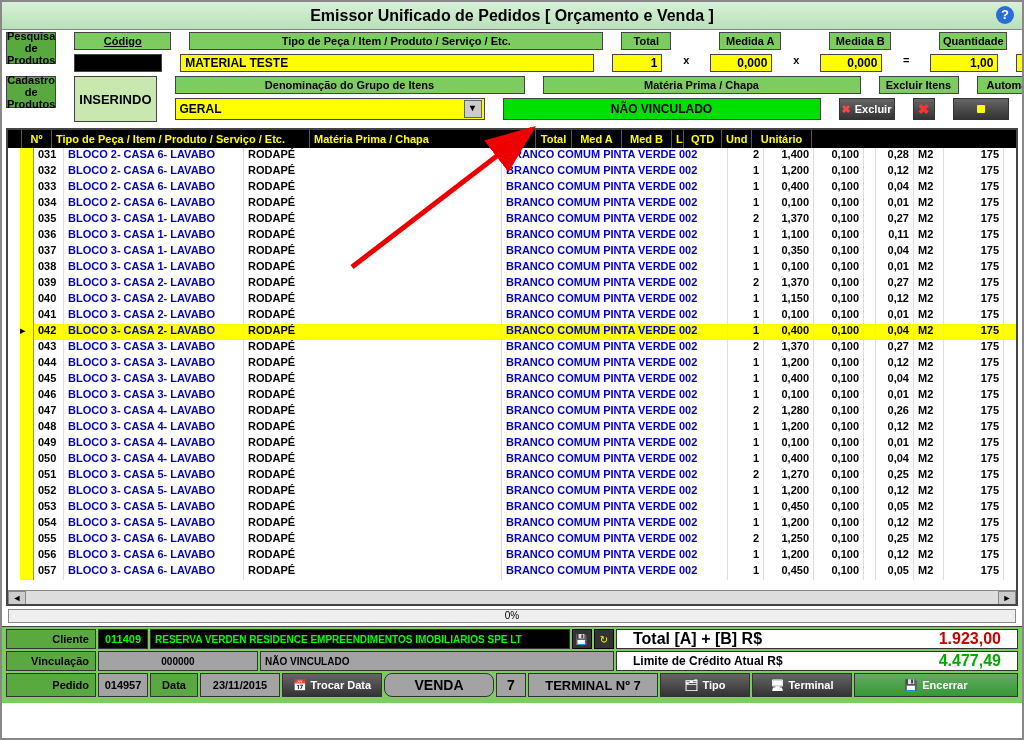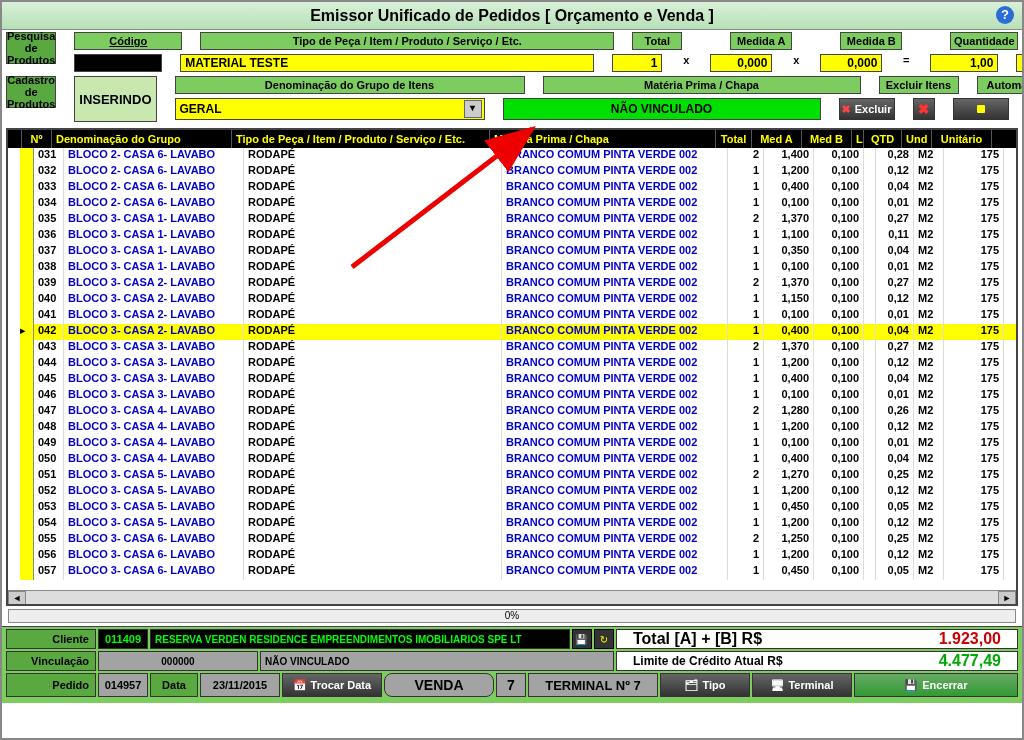--- a/index.html
+++ b/index.html
@@ -66,21 +66,21 @@
   <span>Emissor Unificado de Pedidos [ Orçamento e Venda ]</span>
   <span class="help-icon">?</span>
 </div>
 
 <div class="section">
 
   <div class="row">
     <div class="hdr dark" style="width:100px;height:32px;">Pesquisa de Produtos</div>
     <div style="display:flex;flex-direction:column;flex:1;gap:2px;">
       <div class="row">
-        <div class="hdr" style="width:108px;text-decoration:underline;">Código</div>
+        <div class="hdr" style="width:97px;text-decoration:underline;">Código</div>
         <div class="hdr" style="width:414px;">Tipo de Peça / Item / Produto / Serviço / Etc.</div>
         <div class="hdr" style="width:50px;">Total</div>
         <div style="width:12px;"></div>
         <div class="hdr" style="width:62px;">Medida A</div>
         <div style="width:12px;"></div>
         <div class="hdr" style="width:62px;">Medida B</div>
         <div style="width:12px;"></div>
         <div class="hdr" style="width:68px;">Quantidade</div>
         <div class="hdr" style="width:30px;">Ud</div>
         <div class="hdr" style="width:76px;">Unitário R$</div>
@@ -125,21 +125,20 @@
         <div class="btn red-x" style="width:22px;">✖</div>
       </div>
     </div>
   </div>
 </div>
 
 <div class="grid-wrap">
   <div class="grid-head">
     <div class="gh first"></div>
     <div class="gh c-no">Nº</div>
-    <div class="gh c-grp" style="text-align:left;">Denominação do Grupo</div>
     <div class="gh c-tipo" style="text-align:left;">Tipo de Peça / Item / Produto / Serviço / Etc.</div>
     <div class="gh c-mat" style="text-align:left;">Matéria Prima / Chapa</div>
     <div class="gh c-tot">Total</div>
     <div class="gh c-ma">Med A</div>
     <div class="gh c-mb">Med B</div>
     <div class="gh c-l">L</div>
     <div class="gh c-qtd">QTD</div>
     <div class="gh c-und">Und</div>
     <div class="gh c-unit">Unitário</div>
   </div>

